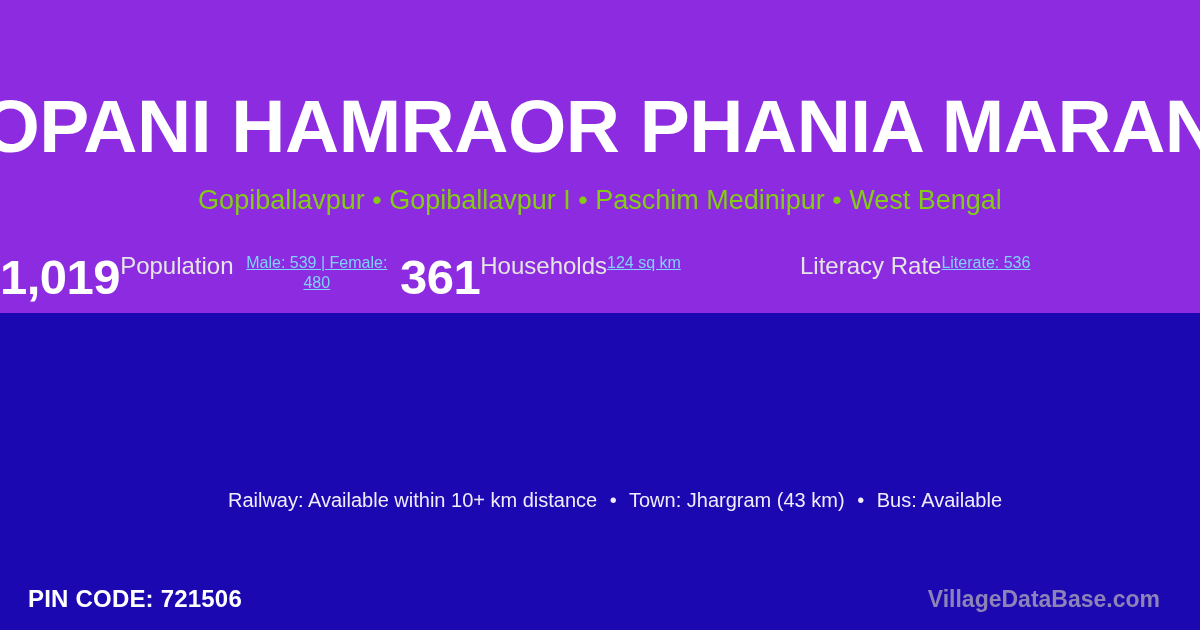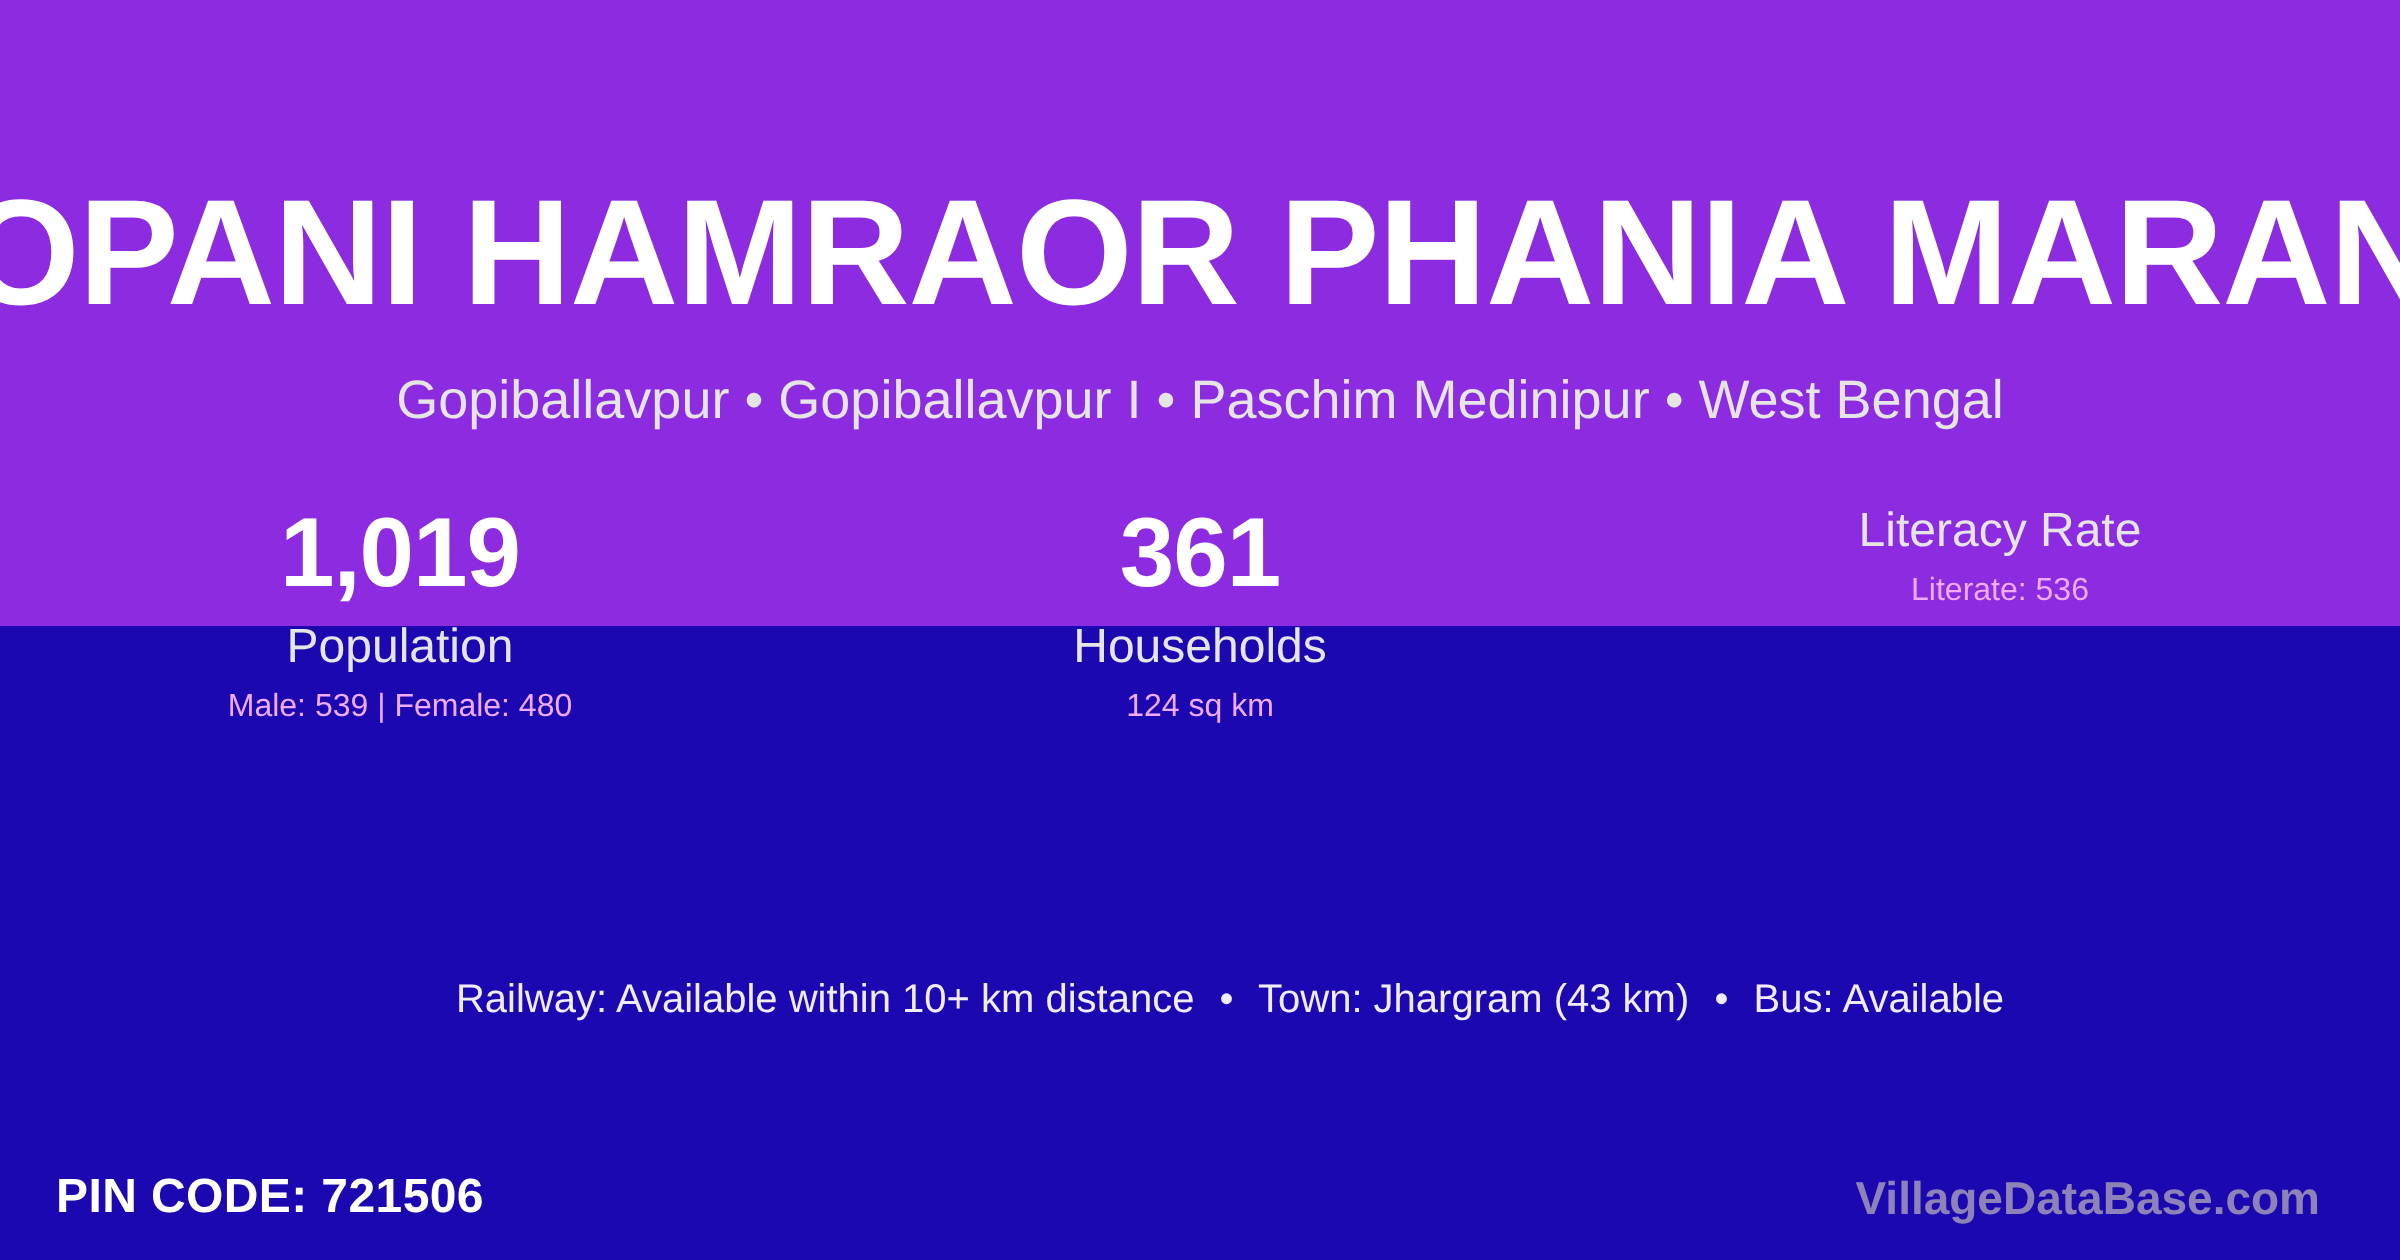--- a/index.html
+++ b/index.html
@@ -66,38 +66,38 @@
     display: flex;
     align-items: center;
     justify-content: center;
     overflow: hidden;
   }
   .subtitle {
     white-space: nowrap;
     font-size: 27px;
     line-height: 40px;
     font-weight: 400;
-    color: #e5e5e5;
+    color: #84cc16;
   }
 
   
   .stats-row {
     position: absolute;
     top: 248px;
     left: 0;
     width: 1200px;
     height: 135px;
     display: flex;
     align-items: flex-start;
   }
   .stat-col {
     flex: 1 1 0;
     display: flex;
-    flex-direction: column;
-    align-items: center;
+    flex-direction: row;
+    align-items: flex-start;
     text-align: center;
   }
   .stat-value {
     font-size: 49px;
     line-height: 58px;
     font-weight: 700;
     color: #FFFFFF;
     letter-spacing: -0.5px;
   }
   .stat-label {
@@ -105,21 +105,22 @@
     font-size: 24px;
     line-height: 30px;
     font-weight: 400;
     color: #e5e5e5;
   }
   .stat-sub {
     margin-top: 5px;
     font-size: 16px;
     line-height: 20px;
     font-weight: 400;
-    color: #f0abfc;
+    color: #7dd3fc;
+    text-decoration: underline;
   }
 
   
   .infra-row {
     position: absolute;
     top: 485px;
     left: 15px;
     width: 1200px;
     height: 30px;
     display: flex;

